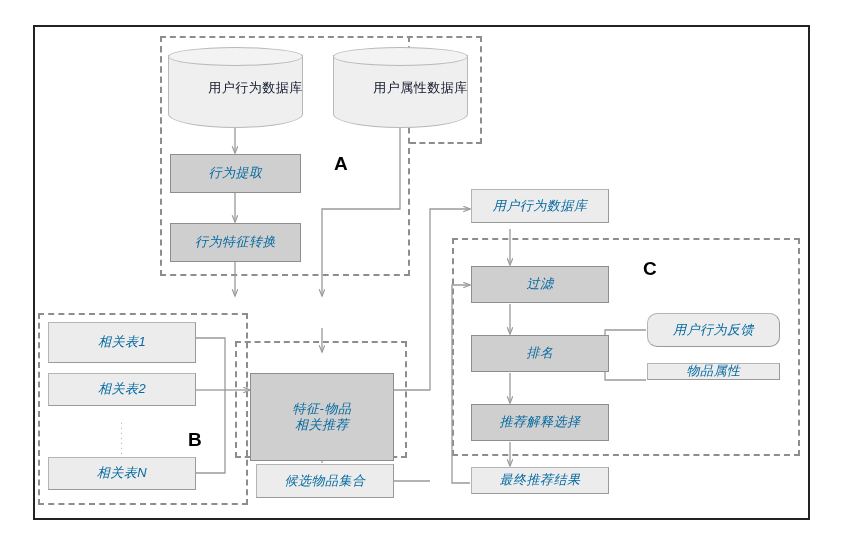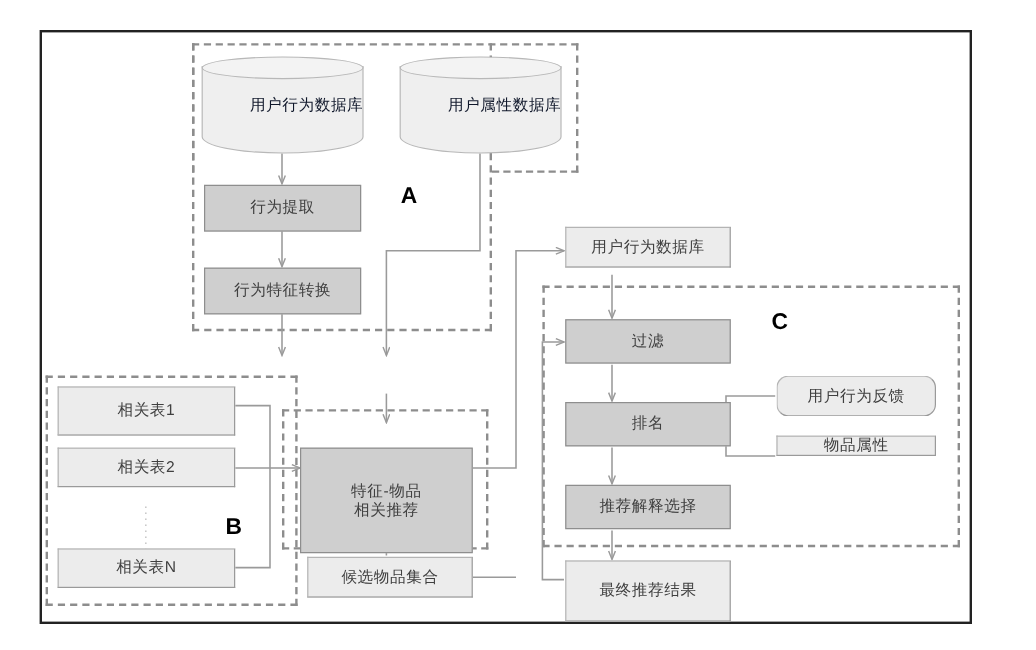--- a/index.html
+++ b/index.html
@@ -2,21 +2,21 @@
 <html><head>
 <meta charset="utf-8">
 <style>
   html,body{margin:0;padding:0;background:#ffffff;}
   body{font-family:"Liberation Sans","DejaVu Sans",sans-serif;}
   #stage{position:relative;width:863px;height:542px;background:#fff;overflow:hidden;}
   #frame{position:absolute;left:33px;top:25px;width:777px;height:495px;border:2px solid #222;box-sizing:border-box;background:#fff;}
   svg.layer{position:absolute;left:0;top:0;width:863px;height:542px;pointer-events:none;}
 
   .node{position:absolute;box-sizing:border-box;display:flex;align-items:center;justify-content:center;text-align:center;
-        font-size:13px;color:#404040;line-height:1.25;letter-spacing:0.5px;}
+        font-size:13px;color:#0369a1;line-height:1.25;letter-spacing:0.5px;font-style:italic;}
   .box-light{background:#ececec;border:1px solid #b4b4b4;border-right-color:#9a9a9a;border-bottom-color:#9a9a9a;}
   .box-dark{background:#cfcfcf;border:1px solid #8e8e8e;}
   .cyl{position:absolute;box-sizing:border-box;}
   .cyl .body{position:absolute;left:0;right:0;top:8px;bottom:0;background:#efefef;border:1px solid #b8b8b8;border-radius:0 0 50% 50%/0 0 14px 14px;}
   .cyl .top{position:absolute;left:0;right:0;top:0;height:17px;background:#f3f3f3;border:1px solid #b8b8b8;border-radius:50%;}
   .cyl .lbl{position:absolute;left:0;right:0;top:0;bottom:0;display:flex;align-items:center;justify-content:center;
             font-size:13px;color:#0f172a;letter-spacing:0.5px;margin-left:40px;}
   .dash{position:absolute;box-sizing:border-box;border:2px dashed #8d8d8d;}
   .grouplabel{position:absolute;font-weight:bold;font-size:19px;color:#000;}
   .vdots{position:absolute;width:2px;color:#bdbdbd;font-size:11px;line-height:5px;letter-spacing:0;text-align:center;}
@@ -149,21 +149,21 @@
   </div>
 
   <div class="node box-dark" style="left:471px;top:335px;width:138px;height:37px;">
     <span>排名</span>
   </div>
 
   <div class="node box-dark" style="left:471px;top:404px;width:138px;height:37px;">
     <span>推荐解释选择</span>
   </div>
 
-  <div class="node box-light" style="left:471px;top:467px;width:138px;height:51px;">
+  <div class="node box-light" style="left:471px;top:467px;width:138px;height:27px;">
     <span>最终推荐结果</span>
   </div>
 
   <div class="node box-light" style="left:647px;top:313px;width:133px;height:34px;border-radius:10px;">
     <span>用户行为反馈</span>
   </div>
 
   <div class="node box-light" style="left:647px;top:363px;width:133px;height:17px;">
     <span>物品属性</span>
   </div>

